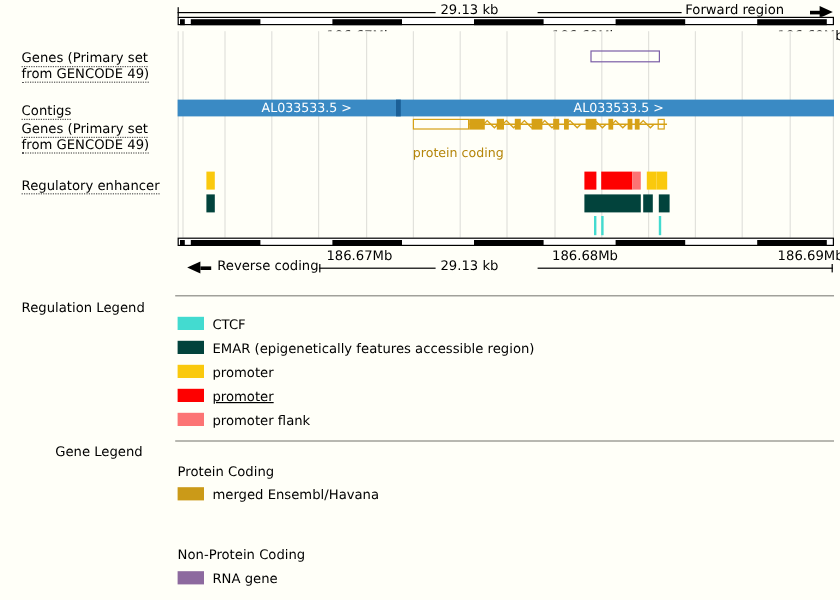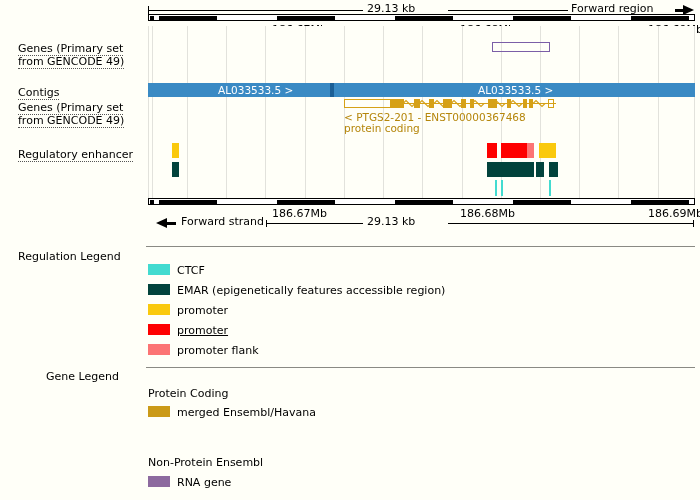--- a/index.html
+++ b/index.html
@@ -314,21 +314,20 @@
       <path d="M59,4.5 l3,-3 l3,3 l3,3 l3,-3" stroke="#d6a117" stroke-width="1.1" fill="none"></path>
       <path d="M75,4.5 l3,-3 l3,3 l3,3 l3,-3" stroke="#d6a117" stroke-width="1.1" fill="none"></path>
       <path d="M90,4.5 l3,-3 l3,3 l3,3 l3,-3" stroke="#d6a117" stroke-width="1.1" fill="none"></path>
       <path d="M107,4.5 l3,-3 l3,3 l3,3 l3,-3" stroke="#d6a117" stroke-width="1.1" fill="none"></path>
       <path d="M128,4.5 l3,-3 l3,3 l3,3 l3,-3" stroke="#d6a117" stroke-width="1.1" fill="none"></path>
       <path d="M149,4.5 l3,-3 l3,3 l3,3 l3,-3" stroke="#d6a117" stroke-width="1.1" fill="none"></path>
       <path d="M166,4.5 l3,-3 l3,3 l3,3 l3,-3" stroke="#d6a117" stroke-width="1.1" fill="none"></path>
       <path d="M189,4.5 l3,-3 l3,3 l3,3 l3,-3" stroke="#d6a117" stroke-width="1.1" fill="none"></path>
     </svg>
   </div>
-  <div class="tx-label pc" style="left:196px;top:85px;">&lt; PTGS2-201 - ENST00000367468</div>
   <div class="tx-label pc" style="left:196px;top:96px;">protein coding</div>
 
   <div>
 
     <div class="reg-block" style="left:24px;top:117px;width:7px;height:15px;background:#fac90d;"></div>
     <div class="reg-block" style="left:339px;top:117px;width:10px;height:15px;background:#fe0000;"></div>
     <div class="reg-block" style="left:353px;top:117px;width:26px;height:15px;background:#fe0000;"></div>
     <div class="reg-block" style="left:379px;top:117px;width:7px;height:15px;background:#fc7474;"></div>
     <div class="reg-block" style="left:391px;top:117px;width:8px;height:15px;background:#fac90d;"></div>
     <div class="reg-block" style="left:399px;top:117px;width:9px;height:15px;background:#fac90d;"></div>
@@ -353,21 +352,21 @@
     <div class="band-blk" style="left:364px;width:58px;"></div>
     <div class="band-blk" style="left:482px;width:58px;"></div>
   </div>
 
   <div class="mb-label" style="left:124px;top:9px;">186.67Mb</div>
   <div class="mb-label" style="left:312px;top:9px;">186.68Mb</div>
   <div class="mb-label" style="left:500px;top:9px;">186.69Mb</div>
 
   <div class="arrow-left" style="left:8px;top:20px;"></div>
   <div class="arrow-left-tail" style="left:19px;top:24px;"></div>
-  <div class="strand-text" style="left:30px;top:17px;">Forward strand</div>
+  <div class="strand-text" style="left:30px;top:17px;">Reverse coding</div>
   <div class="scalebar-line" style="left:118px;top:25px;width:127px;"></div>
   <div class="scalebar-tick" style="left:118px;top:22px;height:7px;"></div>
   <div class="kb-text" style="left:215px;top:17px;">29.13 kb</div>
   <div class="scalebar-line" style="left:300px;top:25px;width:246px;"></div>
   <div class="scalebar-tick" style="left:545px;top:22px;height:7px;"></div>
 </div>
 
 <div class="legend-rule" style="top:246px;"></div>
 <div class="legend-title" style="top:250px;">Regulation Legend</div>
 
@@ -389,16 +388,16 @@
 </div>
 
 <div class="legend-rule" style="top:367px;"></div>
 <div class="legend-title" style="top:370px;margin-left:28px;">Gene Legend</div>
 
 <div>
   <div class="legend-sec" style="top:387px;">Protein Coding</div>
   <div class="legend-sw" style="left:148px;top:406px;background:#cb9a18;"></div>
   <div class="legend-txt" style="top:406px;">merged Ensembl/Havana</div>
 
-  <div class="legend-sec" style="top:456px;">Non-Protein Ensembl</div>
+  <div class="legend-sec" style="top:456px;">Non-Protein Coding</div>
   <div class="legend-sw" style="left:148px;top:476px;background:#8d6a9f;"></div>
   <div class="legend-txt" style="top:476px;">RNA gene</div>
 </div>
 
 </body></html>

